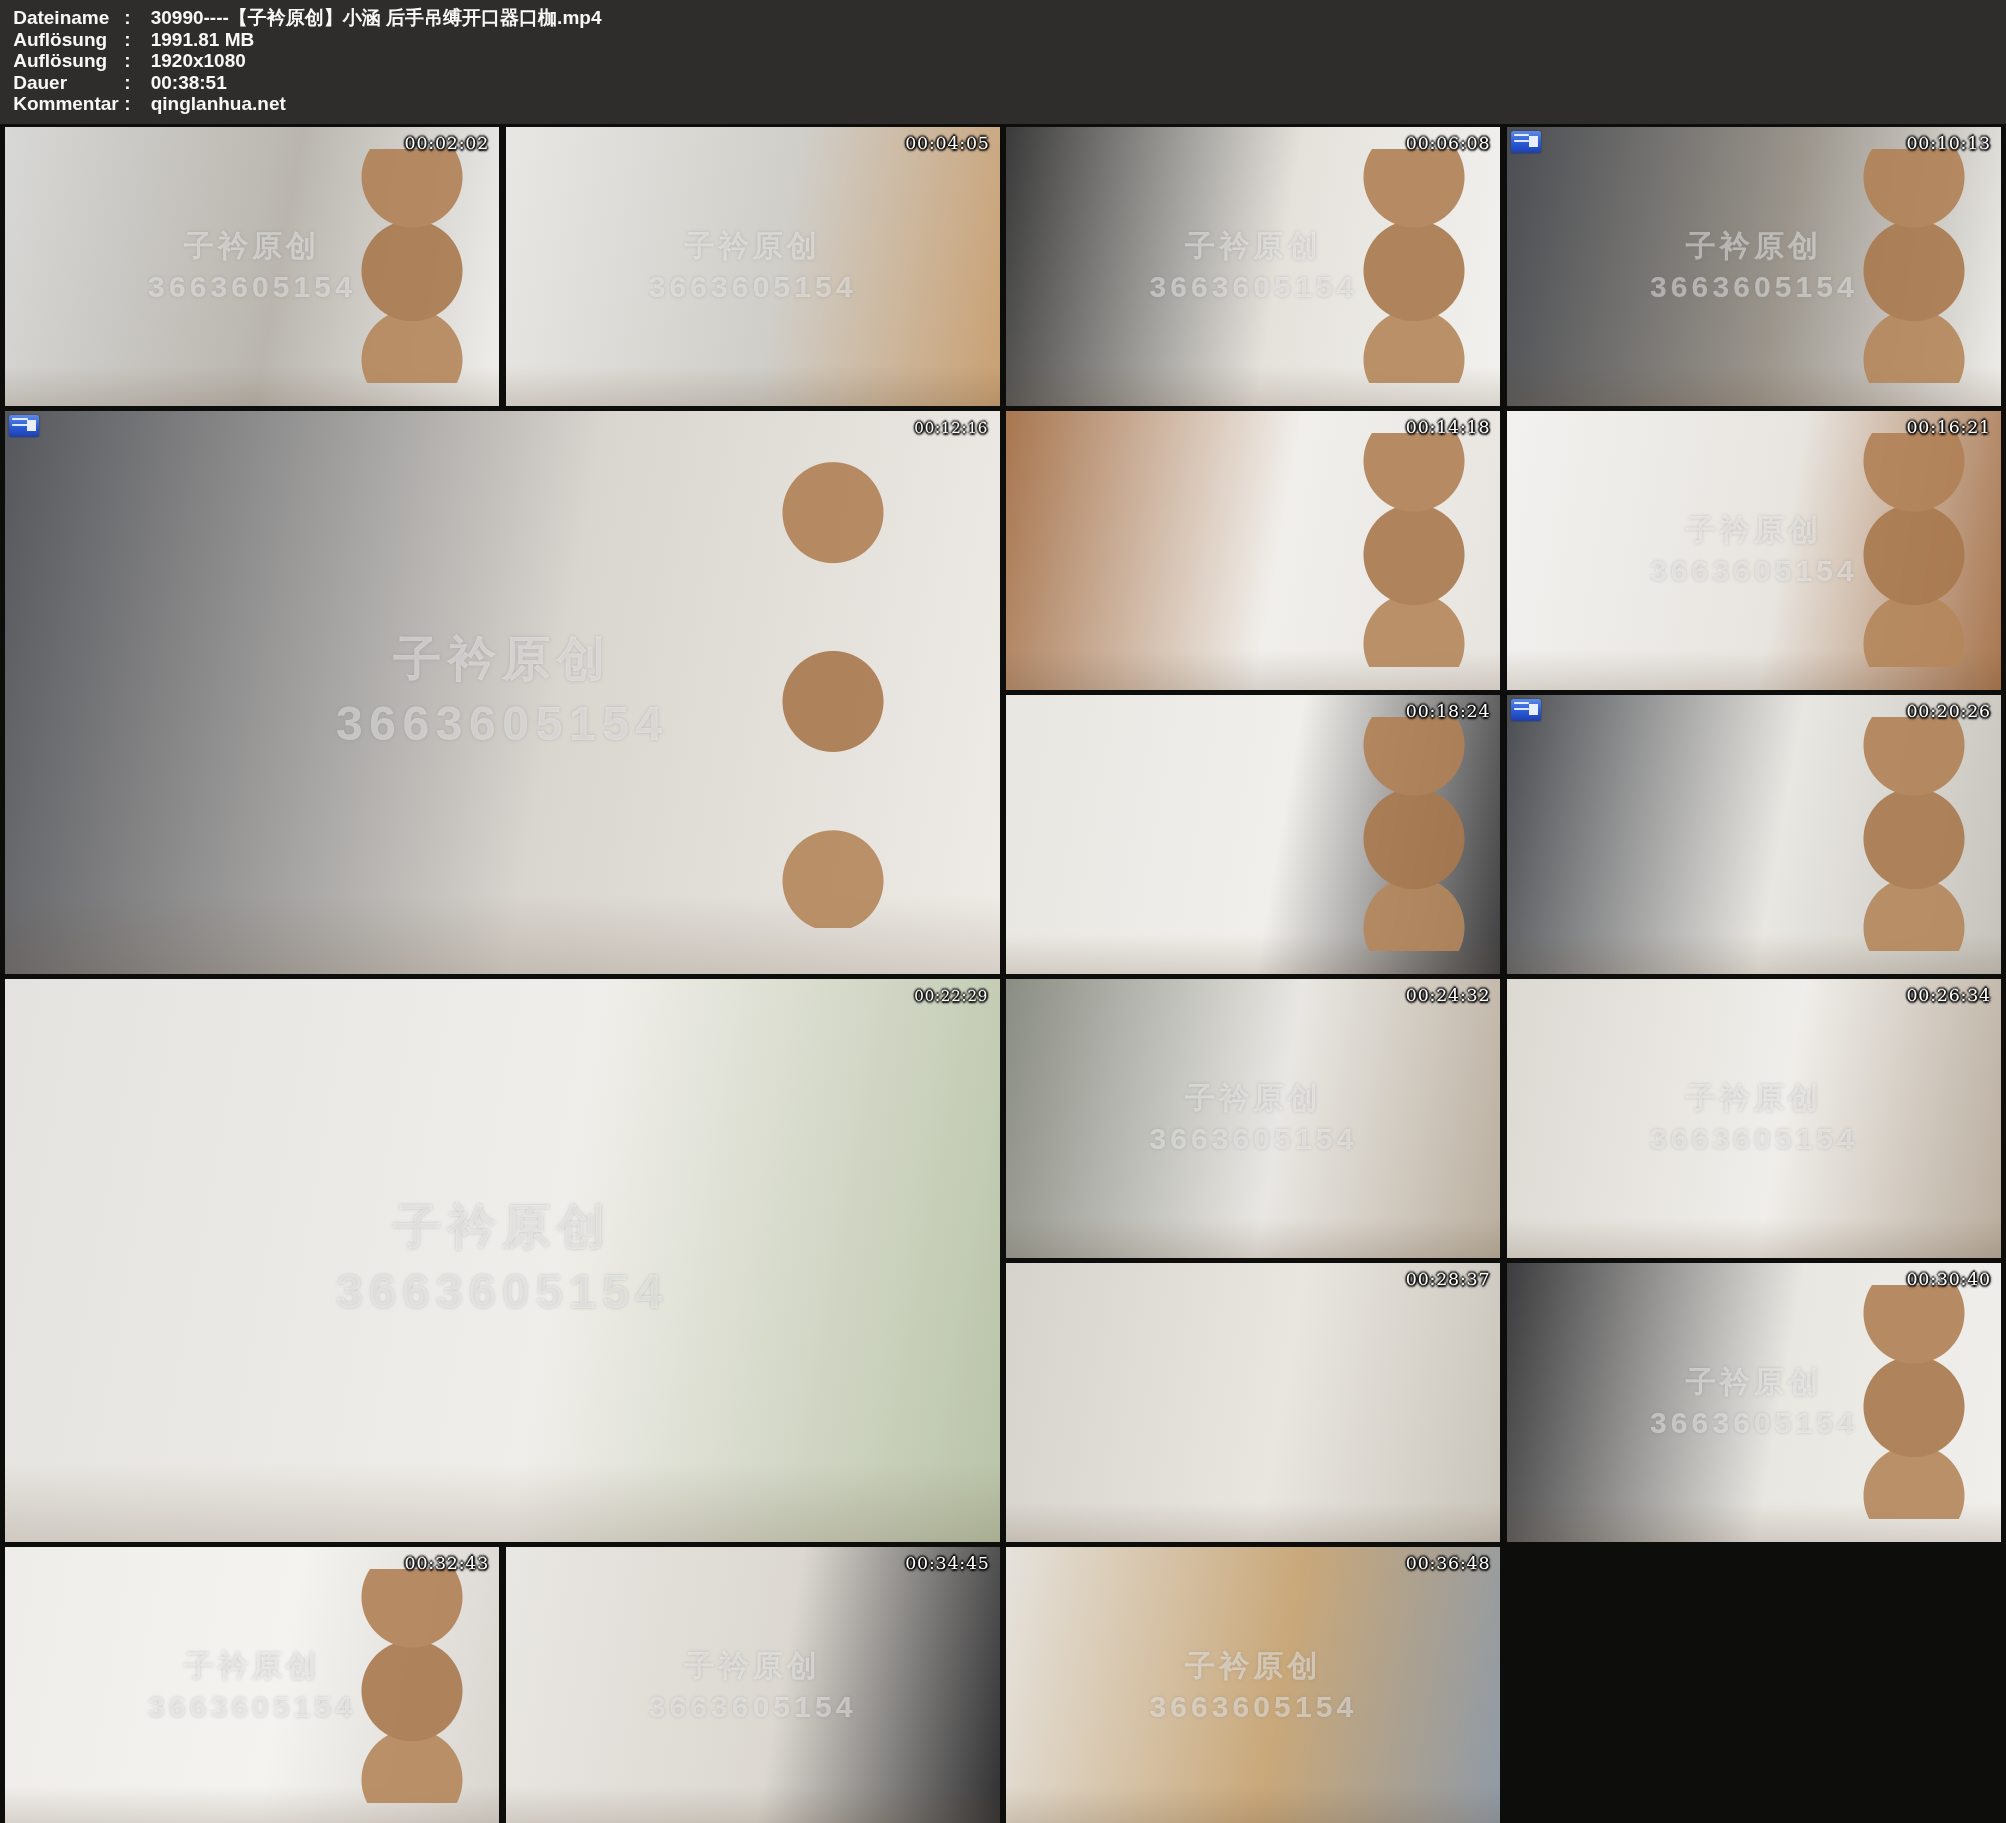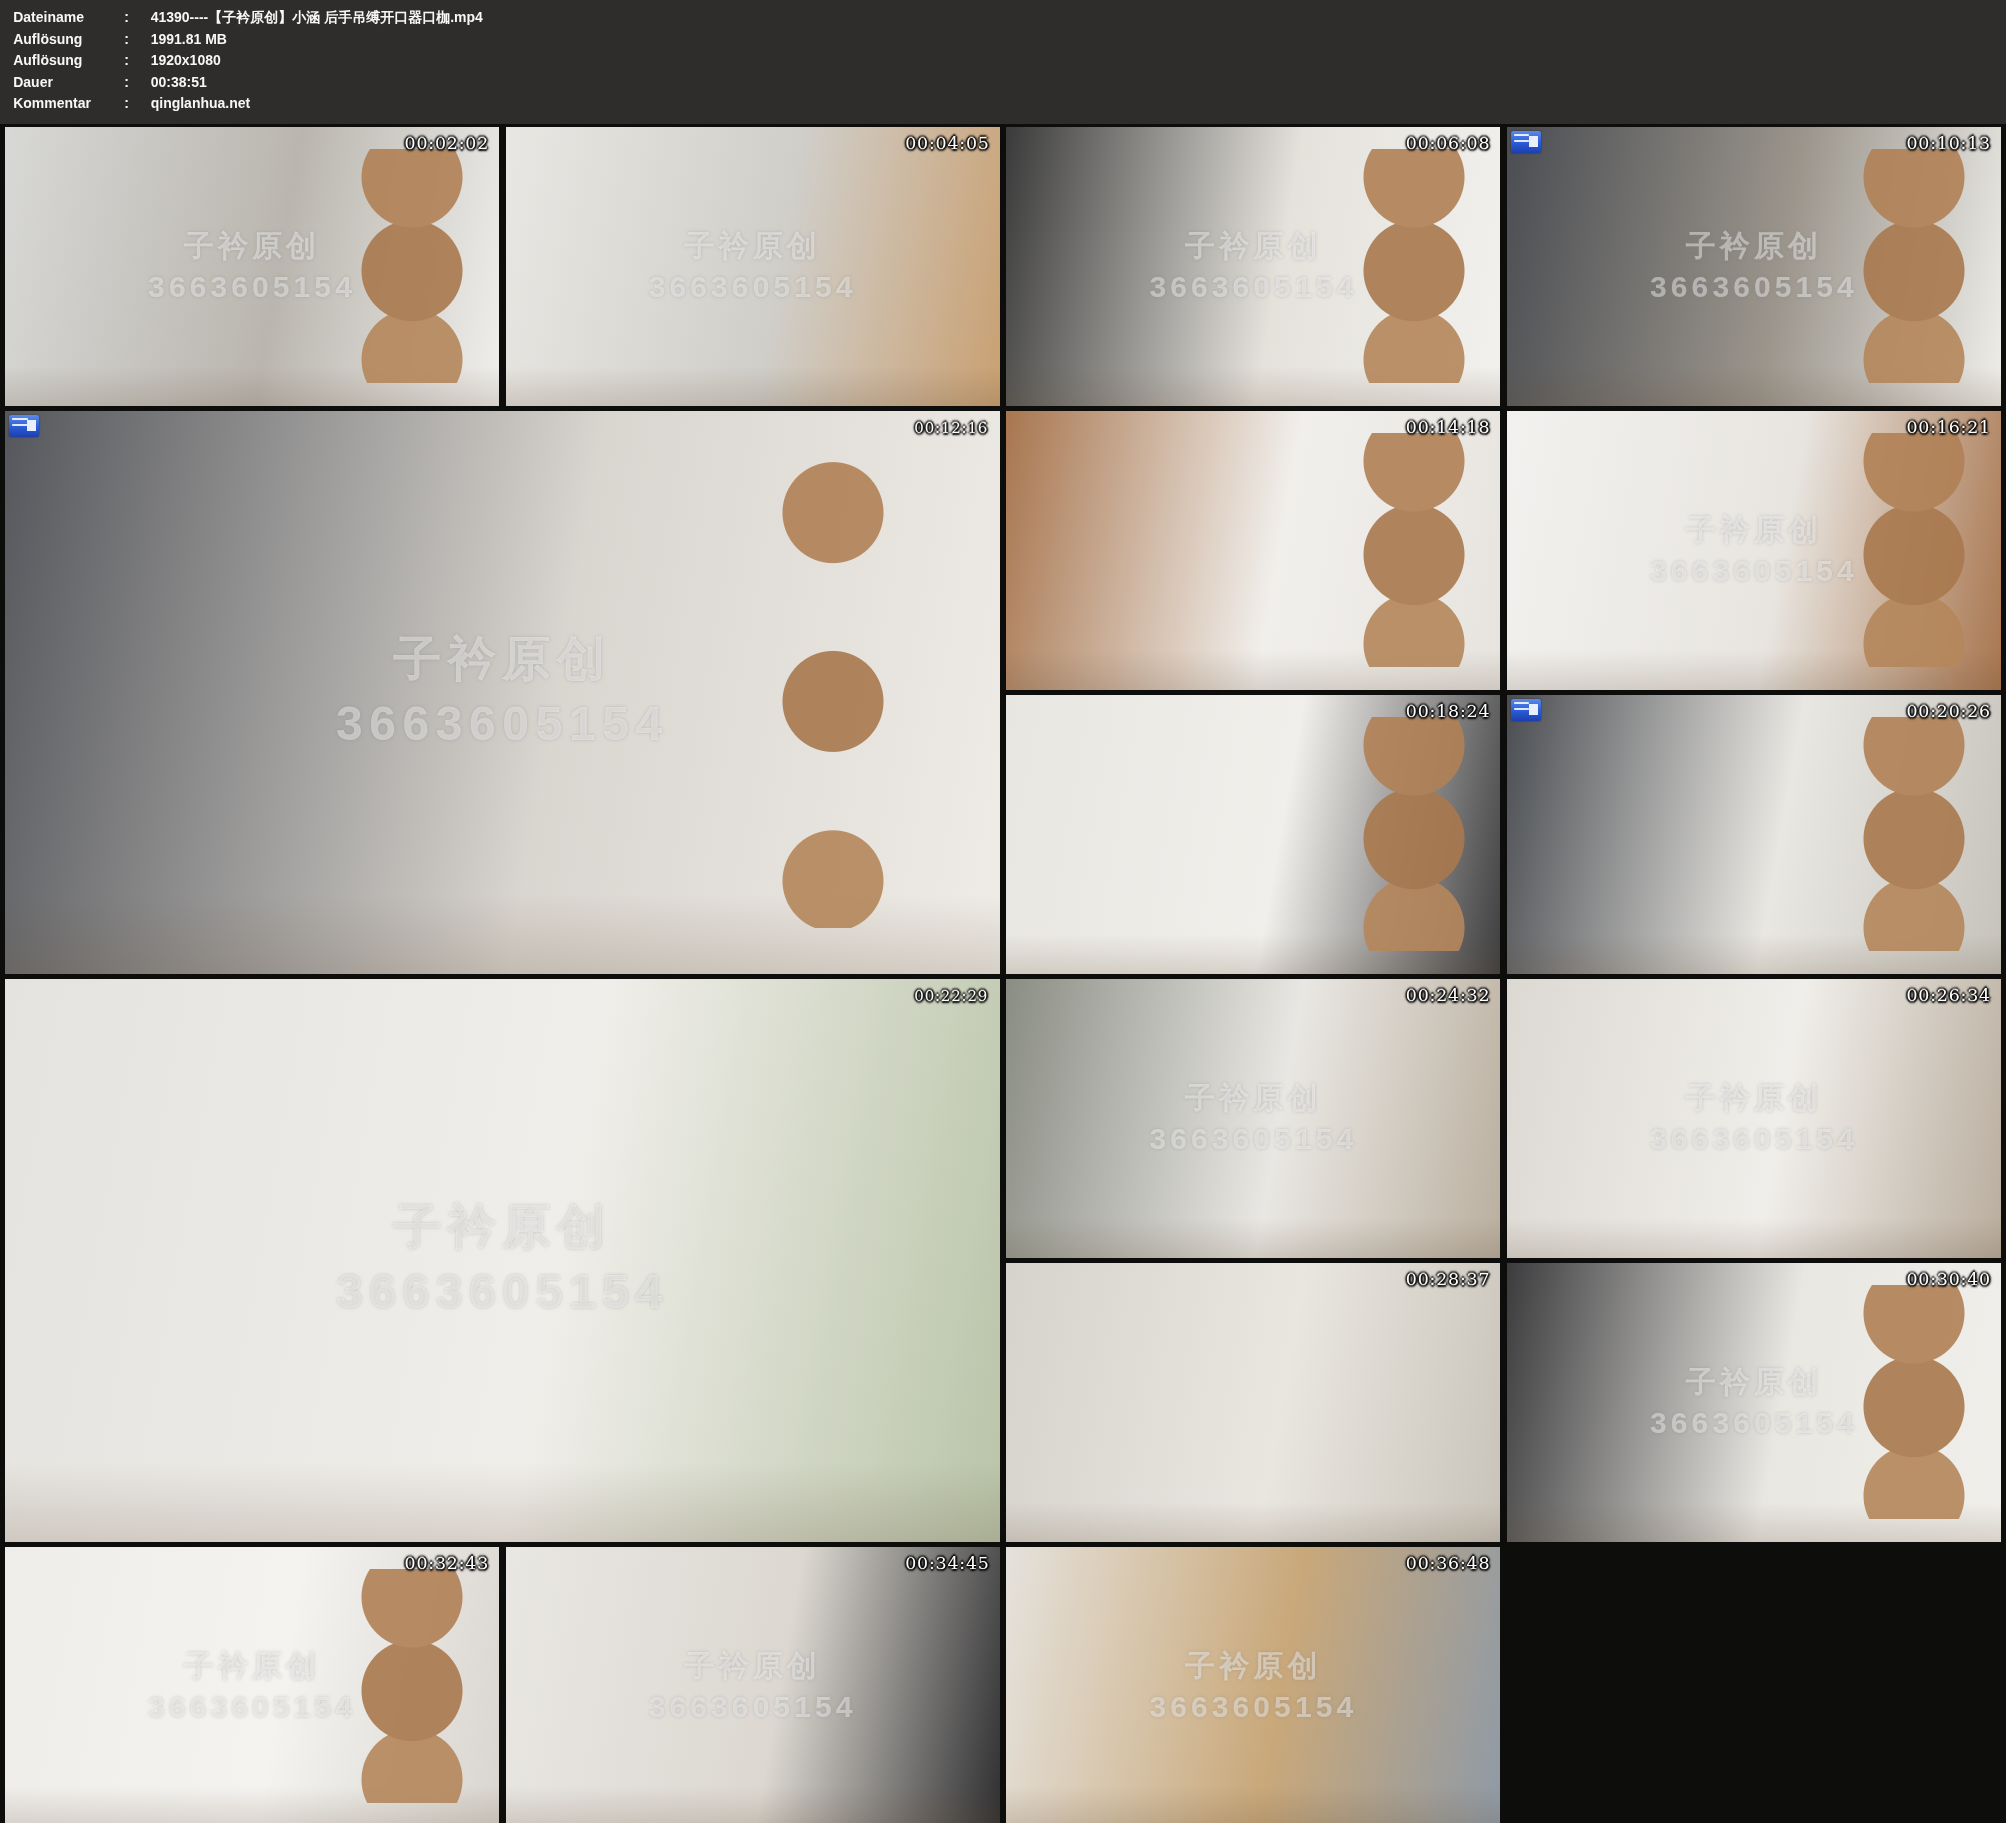--- a/index.html
+++ b/index.html
@@ -13,21 +13,21 @@
   
   .header{
     background:#2e2d2b;
     padding:7.4px 0 9px 13.2px;
     box-sizing:border-box;
     height:124px;
   }
   .meta-row{
     display:flex;
     font-weight:bold;
-    font-size:14px;
+    font-size:19px;
     line-height:21.5px;
     color:#f7f7f7;
     white-space:pre;
   }
   .meta-label{width:111px;flex:none;}
   .meta-colon{width:26.5px;flex:none;}
   .meta-value{flex:1;}
   
   .grid{
     display:grid;
@@ -97,21 +97,21 @@
     position:absolute;left:0;right:0;bottom:0;height:14%;
     background:linear-gradient(180deg,rgba(0,0,0,0),rgba(96,72,48,.18));
     pointer-events:none;
   }
 </style>
 </head>
 <body>
 
 <div class="header">
   <div class="meta-row">
-    <span class="meta-label">Dateiname</span><span class="meta-colon">:</span><span class="meta-value">41390----【子衿原创】小涵 后手吊缚开口器口枷.mp4</span>
+    <span class="meta-label">Dateiname</span><span class="meta-colon">:</span><span class="meta-value">30990----【子衿原创】小涵 后手吊缚开口器口枷.mp4</span>
   </div>
   <div class="meta-row">
     <span class="meta-label">Auflösung</span><span class="meta-colon">:</span><span class="meta-value">1991.81 MB</span>
   </div>
   <div class="meta-row">
     <span class="meta-label">Auflösung</span><span class="meta-colon">:</span><span class="meta-value">1920x1080</span>
   </div>
   <div class="meta-row">
     <span class="meta-label">Dauer</span><span class="meta-colon">:</span><span class="meta-value">00:38:51</span>
   </div>

